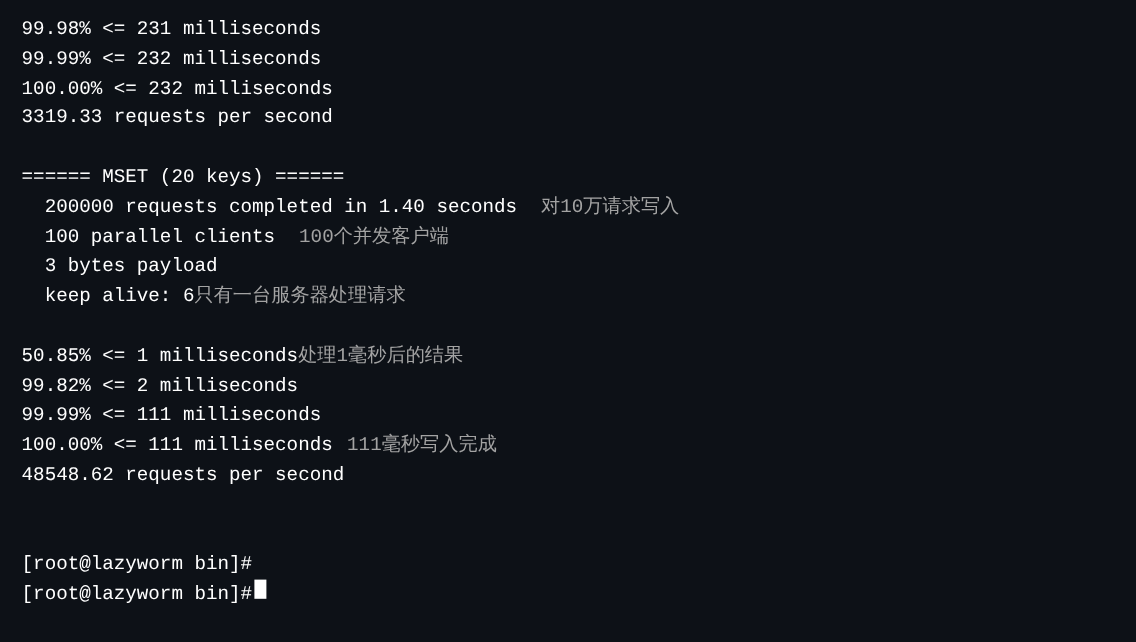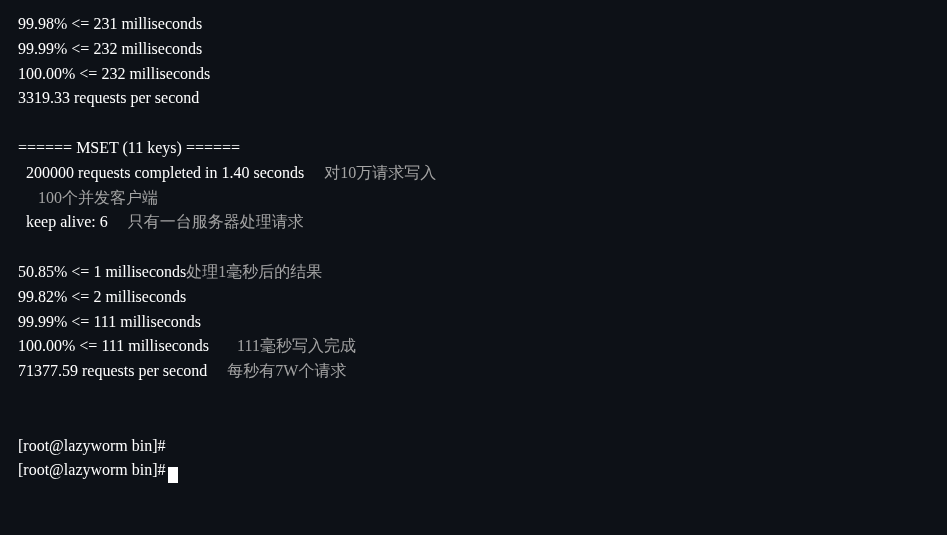--- a/index.html
+++ b/index.html
@@ -14,22 +14,21 @@
       padding: 12px 18px;
       line-height: 1.55;
     }
     .terminal {
       width: 100%;
       height: 100%;
     }
     .line {
       white-space: pre;
       display: flex;
-      align-items: flex-end;
-      font-family: Liberation Serif, serif;
+      align-items: flex-start;
     }
     .white { color: #ffffff; }
     .yellow { color: #a3a3a3; }
     .prompt-cursor {
       display: inline-block;
       width: 10px;
       height: 1em;
       background: #ffffff;
       vertical-align: text-bottom;
       margin-left: 2px;
@@ -37,28 +36,28 @@
   </style>
 </head>
 <body>
 
 <div class="terminal">
 <div class="line"><span class="white">99.98% &lt;= 231 milliseconds</span></div>
     <div class="line"><span class="white">99.99% &lt;= 232 milliseconds</span></div>
     <div class="line"><span class="white">100.00% &lt;= 232 milliseconds</span></div>
     <div class="line"><span class="white">3319.33 requests per second</span></div>
     <div class="line">&nbsp;</div>
-    <div class="line"><span class="white">====== MSET (11 keys) ======</span></div>
+    <div class="line"><span class="white">====== MSET (20 keys) ======</span></div>
     <div class="line"><span class="white">  200000 requests completed in 1.40 seconds</span><span class="yellow" style="margin-left: 20px;">对10万请求写入</span></div>
-    <div class="line"><span class="yellow" style="margin-left: 20px;">100个并发客户端</span></div>
-    <div class="line"></div>
-    <div class="line"><span class="white">  keep alive: 6</span><span class="yellow" style="margin-left: 20px;">只有一台服务器处理请求</span></div>
+    <div class="line"><span class="white">  100 parallel clients</span><span class="yellow" style="margin-left: 20px;">100个并发客户端</span></div>
+    <div class="line"><span class="white">  3 bytes payload</span></div>
+    <div class="line"><span class="white">  keep alive: 6</span><span class="yellow" style="">只有一台服务器处理请求</span></div>
     <div class="line">&nbsp;</div>
     <div class="line"><span class="white">50.85% &lt;= 1 milliseconds</span><span class="yellow" style="">处理1毫秒后的结果</span></div>
     <div class="line"><span class="white">99.82% &lt;= 2 milliseconds</span></div>
     <div class="line"><span class="white">99.99% &lt;= 111 milliseconds</span></div>
-    <div class="line"><span class="white">100.00% &lt;= 111 milliseconds</span><span class="yellow" style="margin-left: 28px;">111毫秒写入完成</span></div>
-    <div class="line"><span class="white">71377.59 requests per second</span><span class="yellow" style="margin-left: 20px;">每秒有7W个请求</span></div>
+    <div class="line"><span class="white">100.00% &lt;= 111 milliseconds</span><span class="yellow" style="margin-left: 12px;">111毫秒写入完成</span></div>
+    <div class="line"><span class="white">48548.62 requests per second</span></div>
     <div class="line">&nbsp;</div>
     <div class="line">&nbsp;</div>
     <div class="line"><span class="white">[root@lazyworm bin]#</span></div>
     <div class="line"><span class="white">[root@lazyworm bin]#</span><span class="prompt-cursor"></span></div>
   </div>
 
 </body></html>

